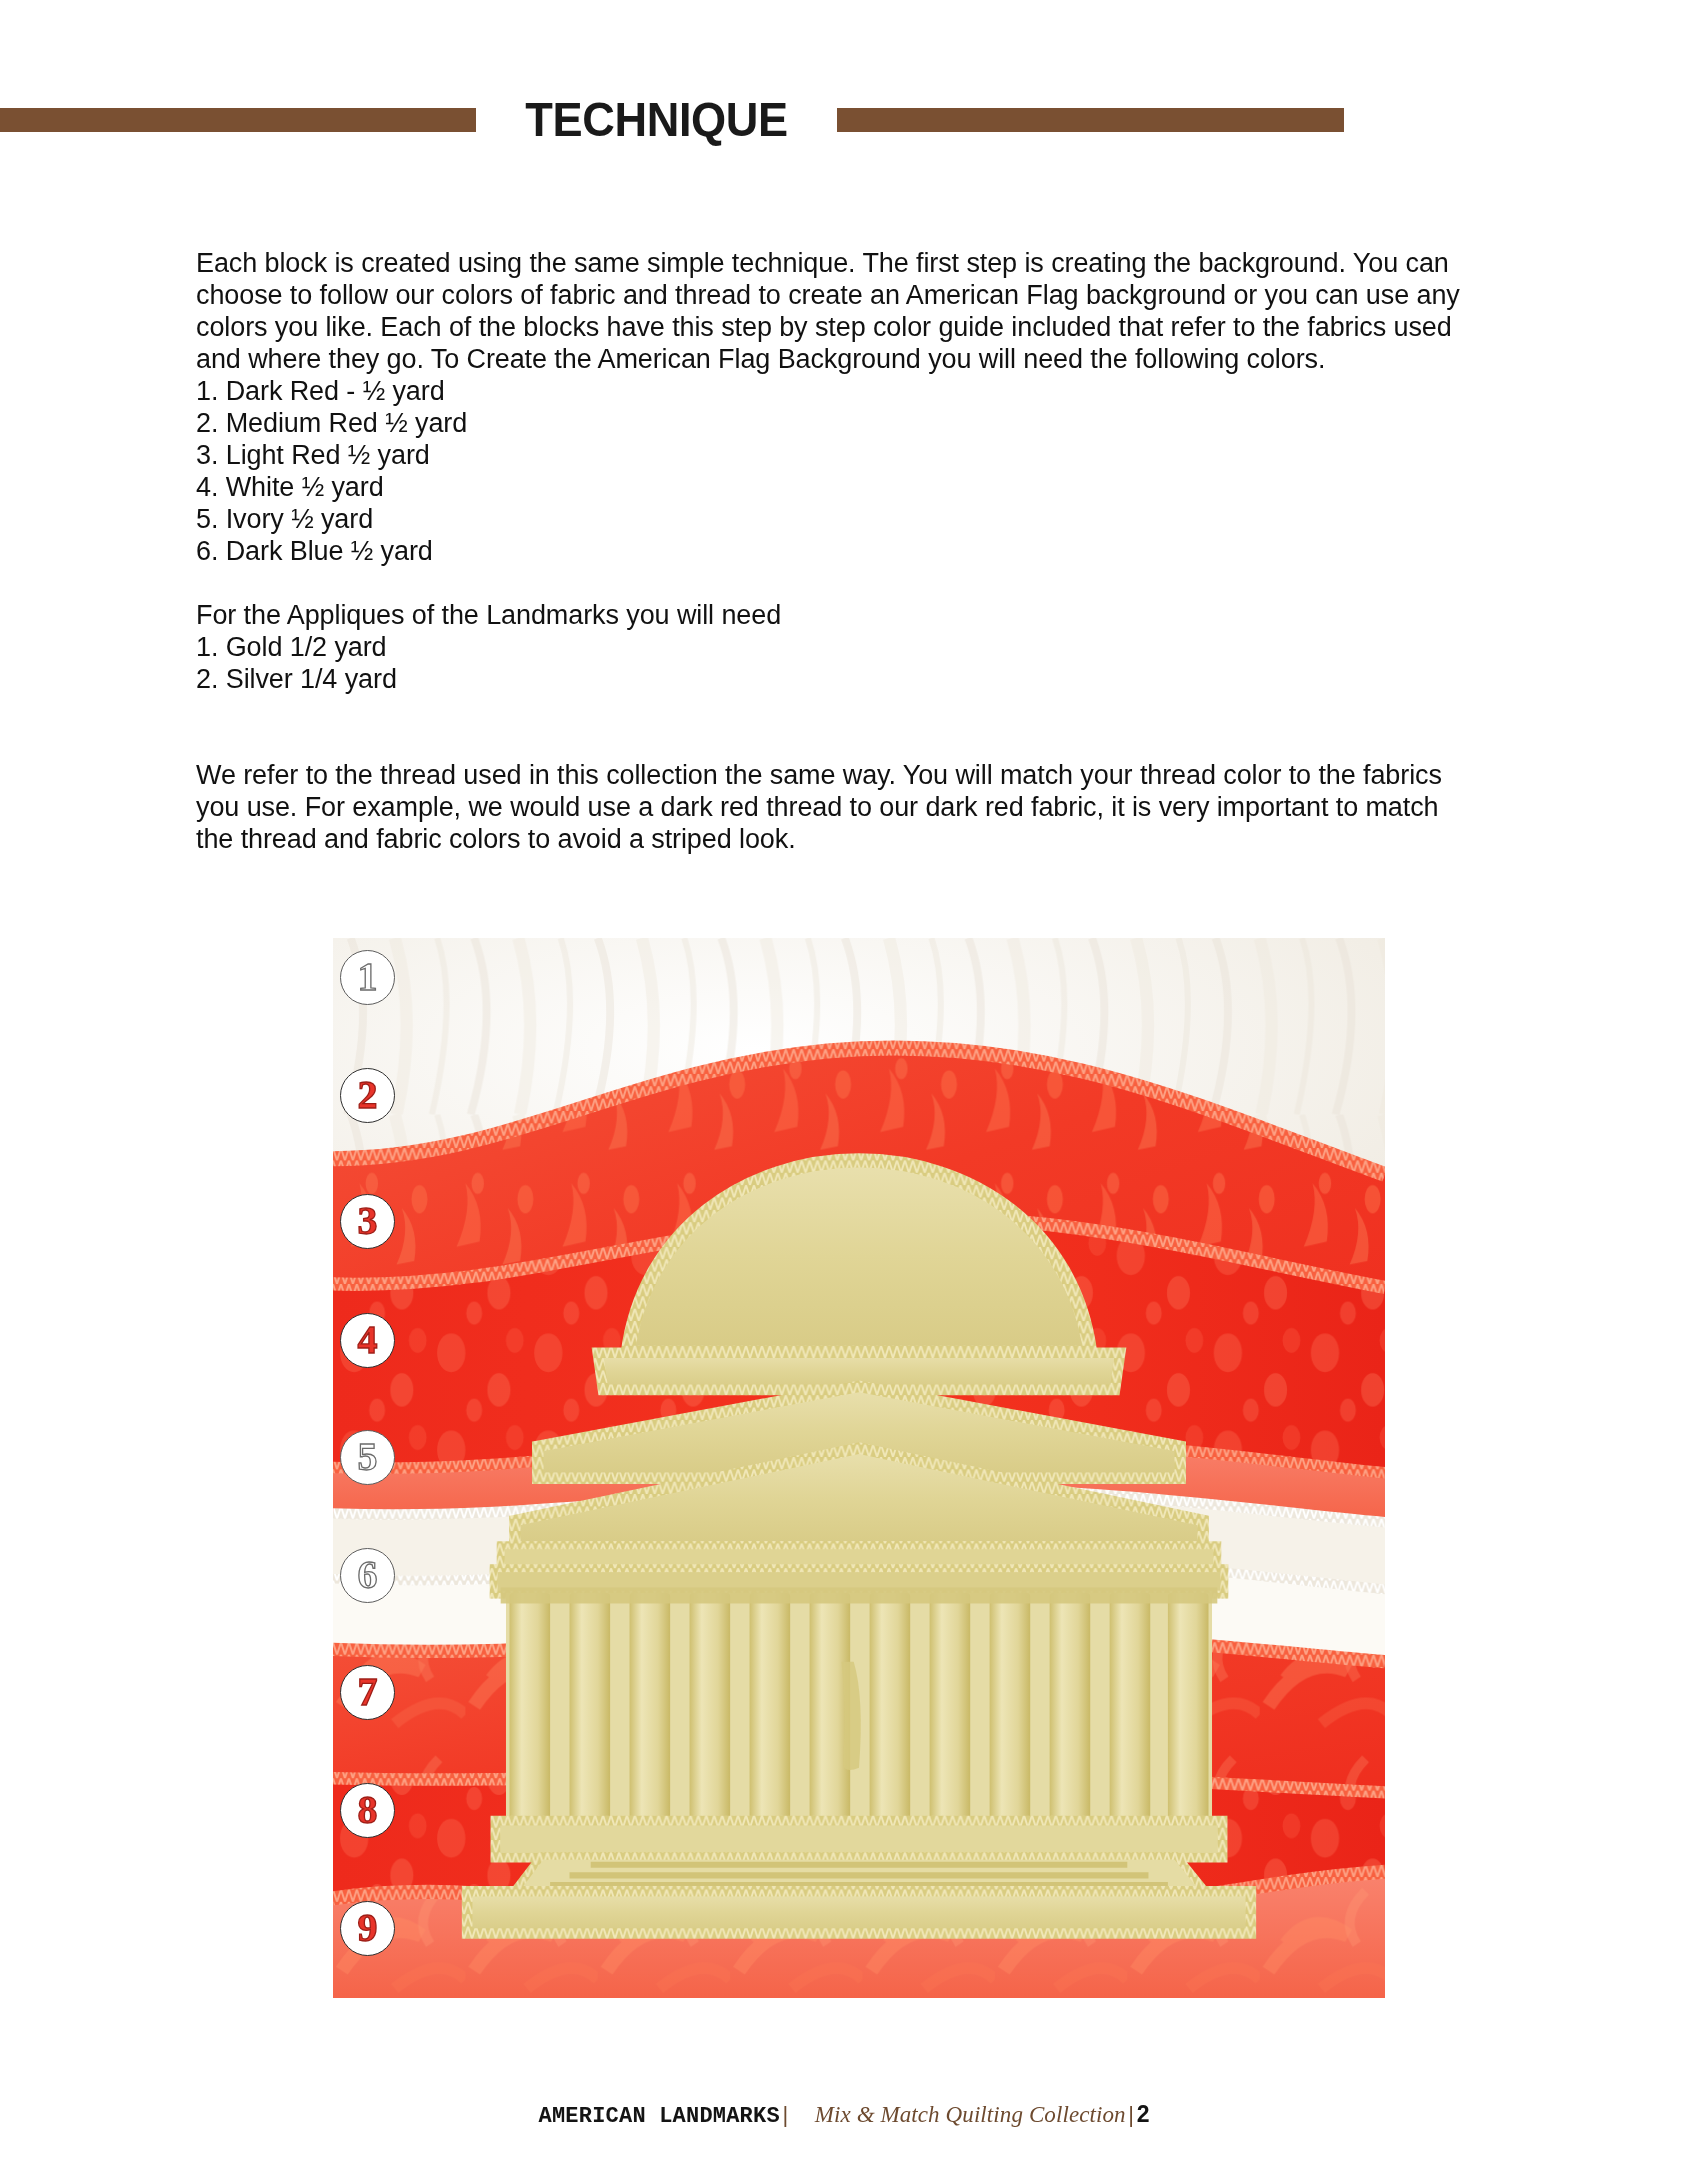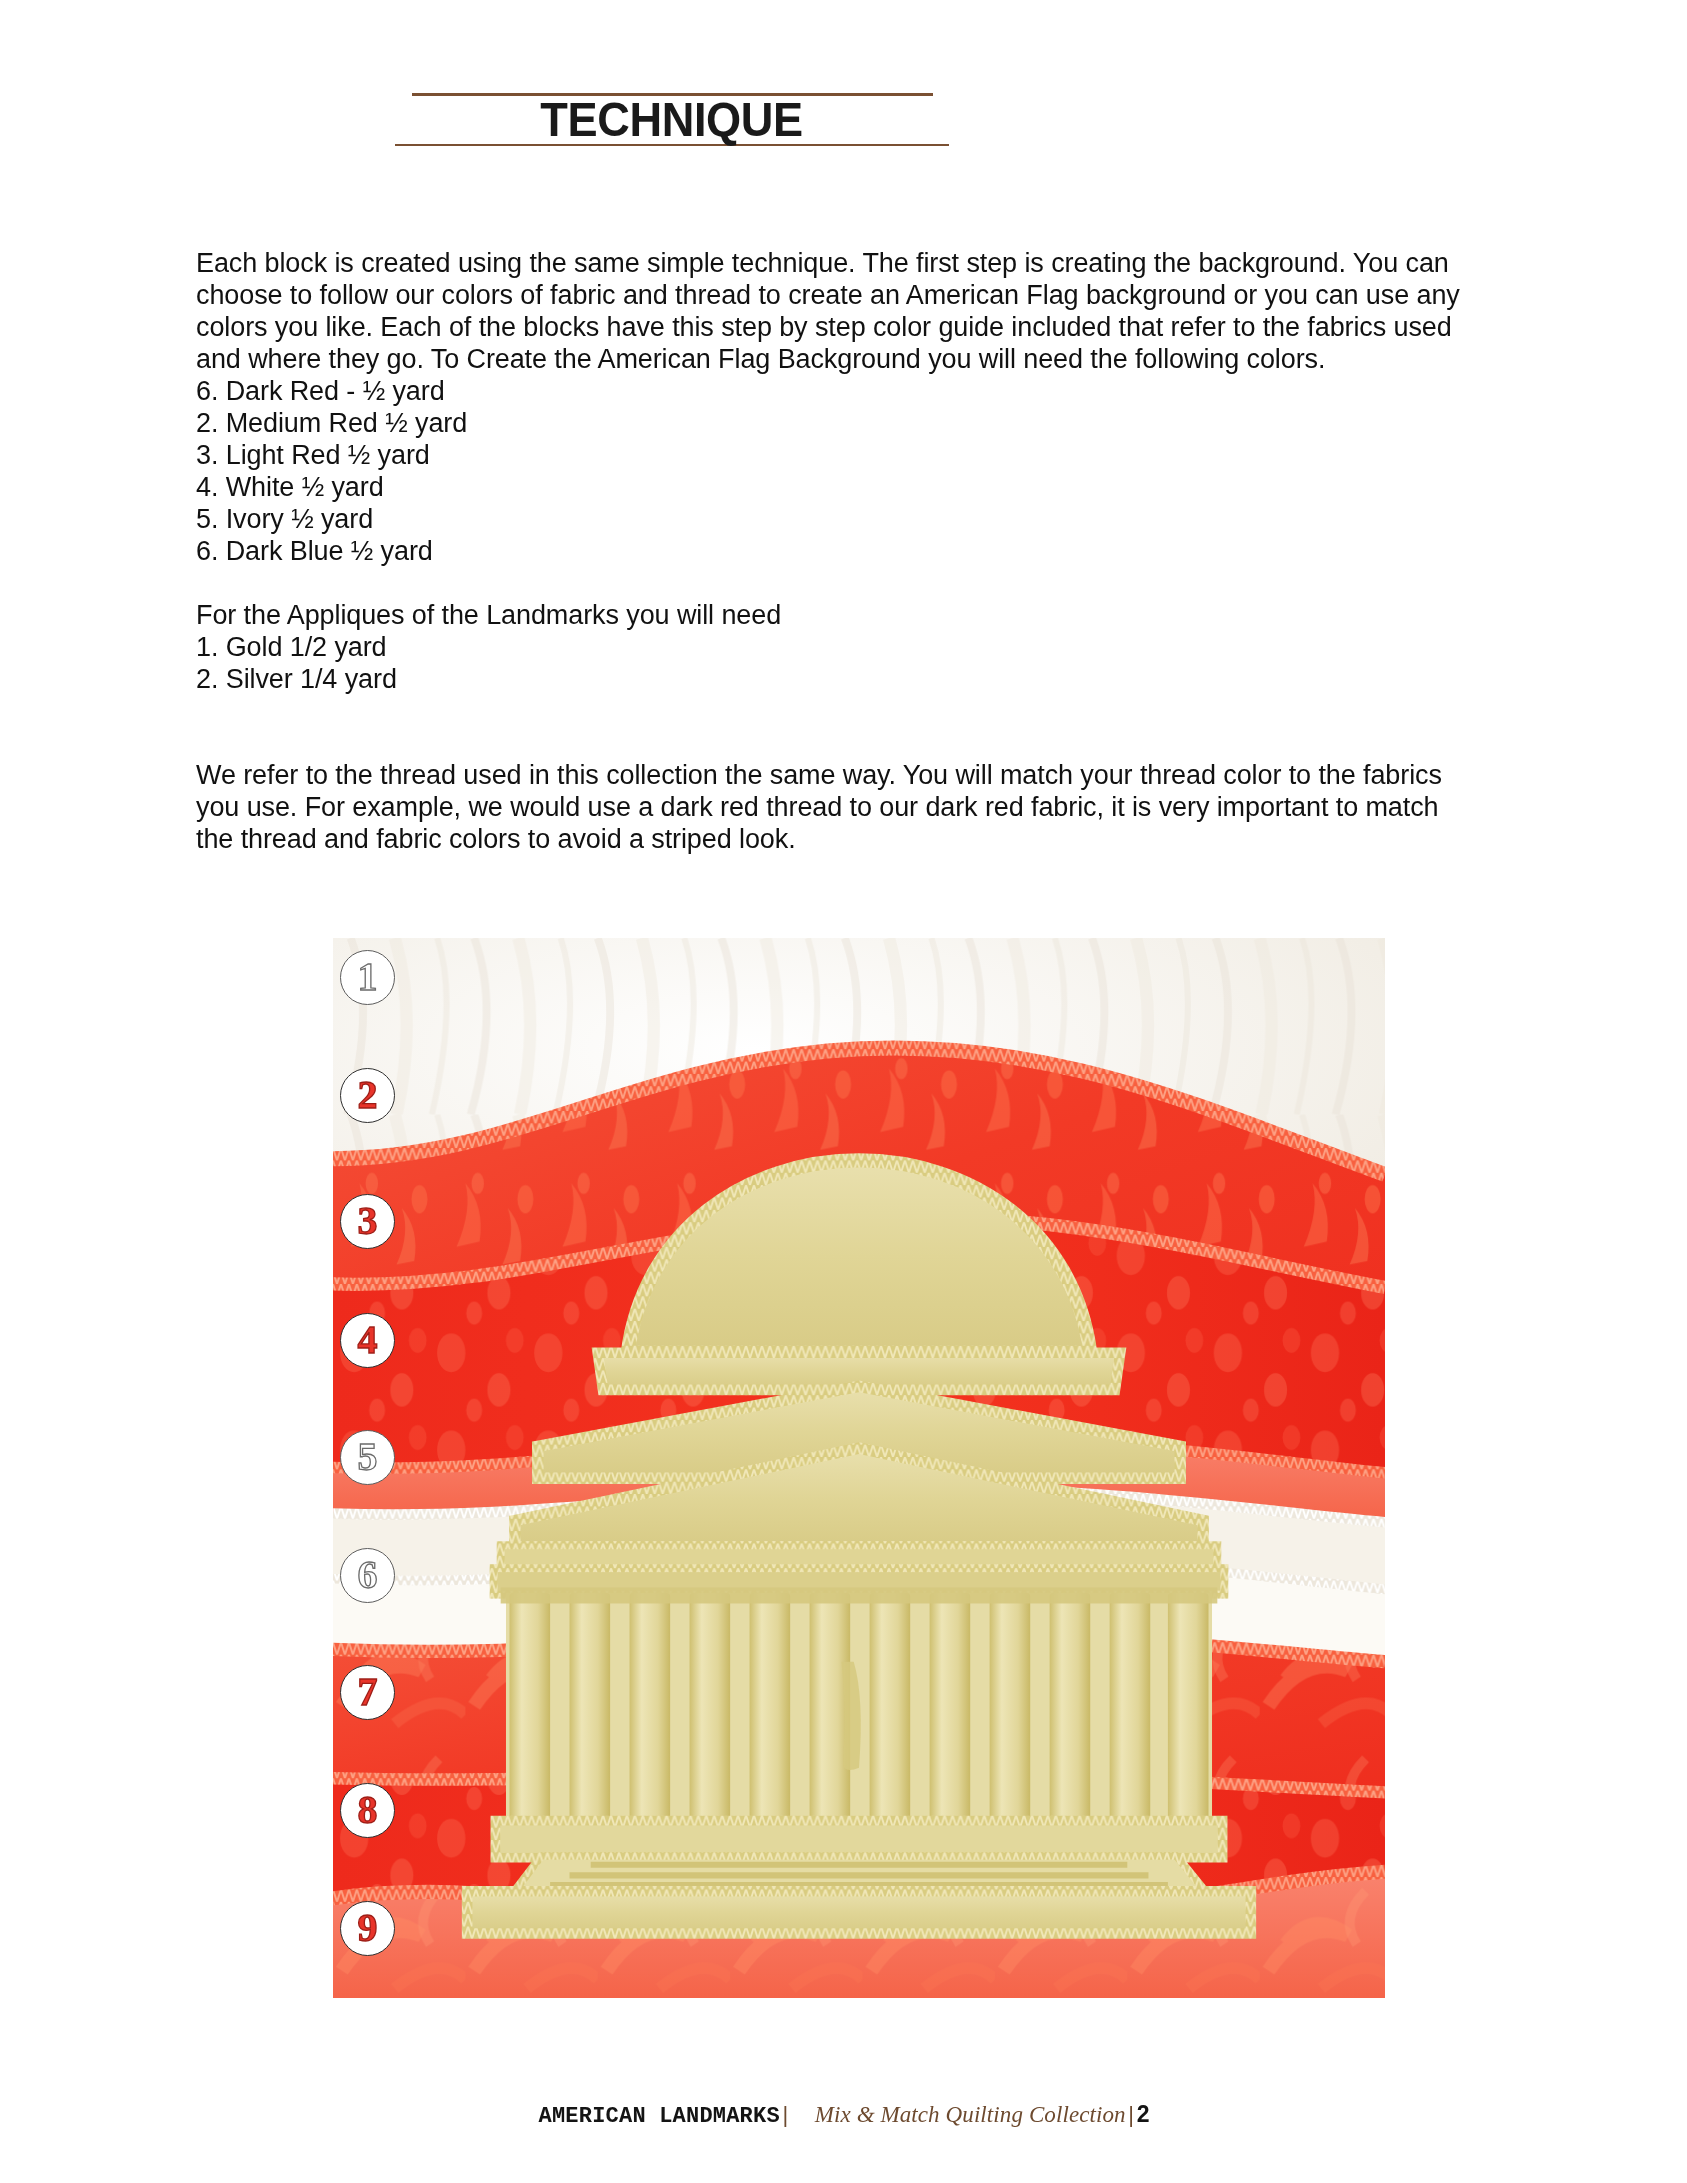--- a/index.html
+++ b/index.html
@@ -23,21 +23,20 @@
 
   
   .header {
     position: absolute;
     left: 0;
     top: 93px;
     width: 1344px;
     height: 53px;
     display: flex;
     align-items: center;
-    flex-direction: column;
   }
   .header-bar {
     height: 24px;
     background: #7A5032;
   }
   .header-bar.left  { width: 521px; margin-right: 0; }
   .header-bar.right { width: 554px; margin-left: 0; }
   .header-title {
     font-family: "Liberation Sans", sans-serif;
     font-weight: bold;
@@ -167,21 +166,21 @@
     <div class="header-bar left"></div>
     <div class="header-title">TECHNIQUE</div>
     <div class="header-bar right"></div>
   </div>
 
   <div class="content">
 
     <p class="para">Each block is created using the same simple technique. The first step is creating the background. You can choose to follow our colors of fabric and thread to create an American Flag background or you can use any colors you like. Each of the blocks have this step by step color guide included that refer to the fabrics used and where they go. To Create the American Flag Background you will need the following colors.</p>
 
     <ul class="list">
-      <li>6. Dark Red - ½ yard</li>
+      <li>1. Dark Red - ½ yard</li>
       <li>2. Medium Red ½ yard</li>
       <li>3. Light Red ½ yard</li>
       <li>4. White ½ yard</li>
       <li>5. Ivory ½ yard</li>
       <li>6. Dark Blue ½ yard</li>
     </ul>
 
     <div class="spacer-sm"></div>
 
     <p class="para">For the Appliques of the Landmarks you will need</p>

